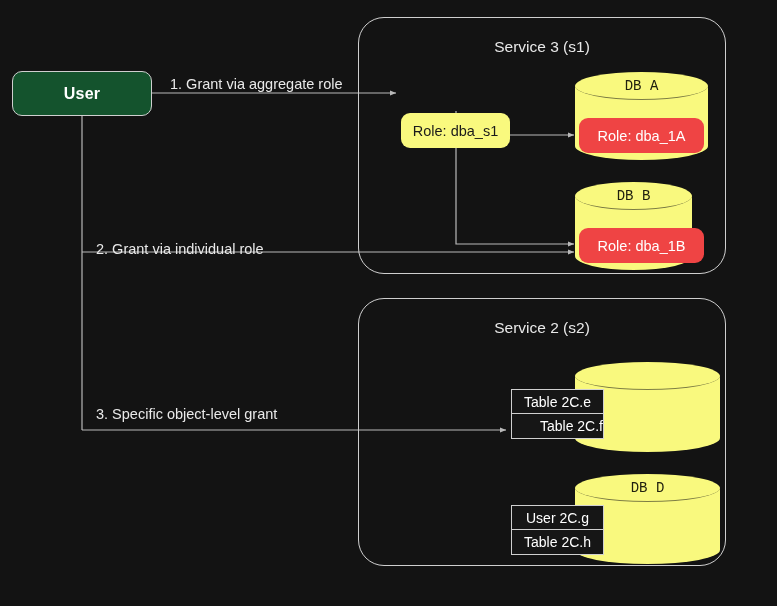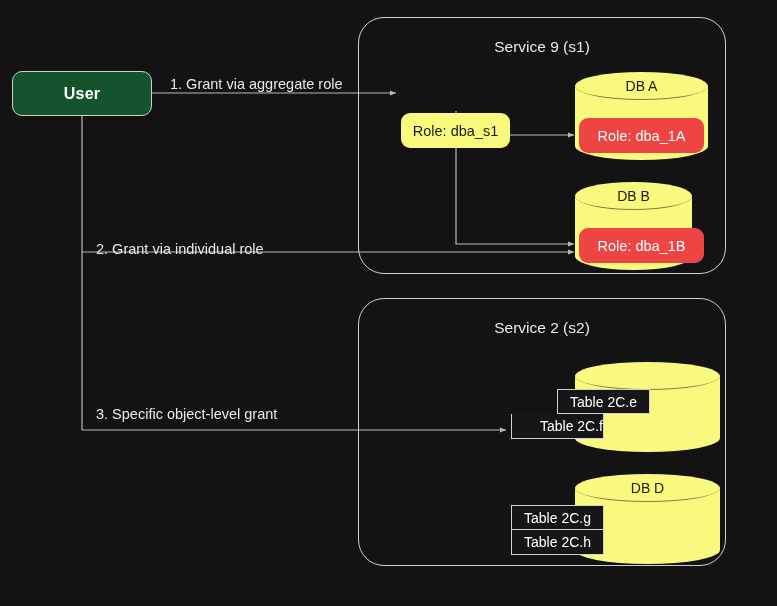--- a/index.html
+++ b/index.html
@@ -66,20 +66,21 @@
     background: #f9f97e;
     color: #1a1a1a;
     border-radius: 9px;
     font-size: 14.5px;
     left: 401px; top: 76px;
     width: 109px; height: 35px; margin-top: 37px;
   }
   
   .cyl {
     position: absolute;
+    font-family: Liberation Mono, monospace;
   }
   .cyl .body {
     position: absolute;
     left: 0;
     top: 14px;
     width: 100%;
     height: calc(100% - 28px);
     background: #f9f97e;
   }
   .cyl .top {
@@ -129,21 +130,21 @@
     position: absolute;
     z-index: 5;
     background: #161616;
     border: 1.1px solid #d0d0d0;
     color: #ffffff;
     font-size: 14px;
     box-sizing: border-box;
     height: 25px;
     width: 93px;
   }
-  #tblCe { left: 511px; top: 389px; margin-left: 46px; }
+  #tblCe { left: 511px; top: 389px; }
   #tblCf { left: 511px; top: 414px; border-top: none; justify-content: flex-end; }
   #tblDg { left: 511px; top: 505px; }
   #tblDh { left: 511px; top: 530px; border-top: none; }
 
   
   .flow-label {
     position: absolute;
     color: #e9e9e9;
     font-size: 14.5px;
     white-space: nowrap;
@@ -180,21 +181,21 @@
 
   <div class="node user-box">
     <span>User</span>
   </div>
 
   <div class="flow-label" id="lab1">1.  Grant via aggregate role</div>
   <div class="flow-label" id="lab2">2.  Grant via individual role</div>
   <div class="flow-label" id="lab3">3.  Specific object-level grant</div>
 
   <div class="node service" id="service1">
-    <div class="service-title">Service 9 (s1)</div>
+    <div class="service-title">Service 3 (s1)</div>
   </div>
 
   <div class="node role-chip">
     <span>Role: dba_s1</span>
   </div>
 
   <div class="cyl" id="dbA">
     <div class="bottom"></div>
     <div class="body"></div>
     <div class="top"></div>
@@ -230,19 +231,19 @@
     <span>Table 2C.f</span>
   </div>
 
   <div class="cyl" id="dbD">
     <div class="bottom"></div>
     <div class="body"></div>
     <div class="top"></div>
     <div class="dblabel">DB D</div>
   </div>
   <div class="node tbl" id="tblDg">
-    <span>Table 2C.g</span>
+    <span>User 2C.g</span>
   </div>
   <div class="node tbl" id="tblDh">
     <span>Table 2C.h</span>
   </div>
 
 </div>
 
 </body></html>

